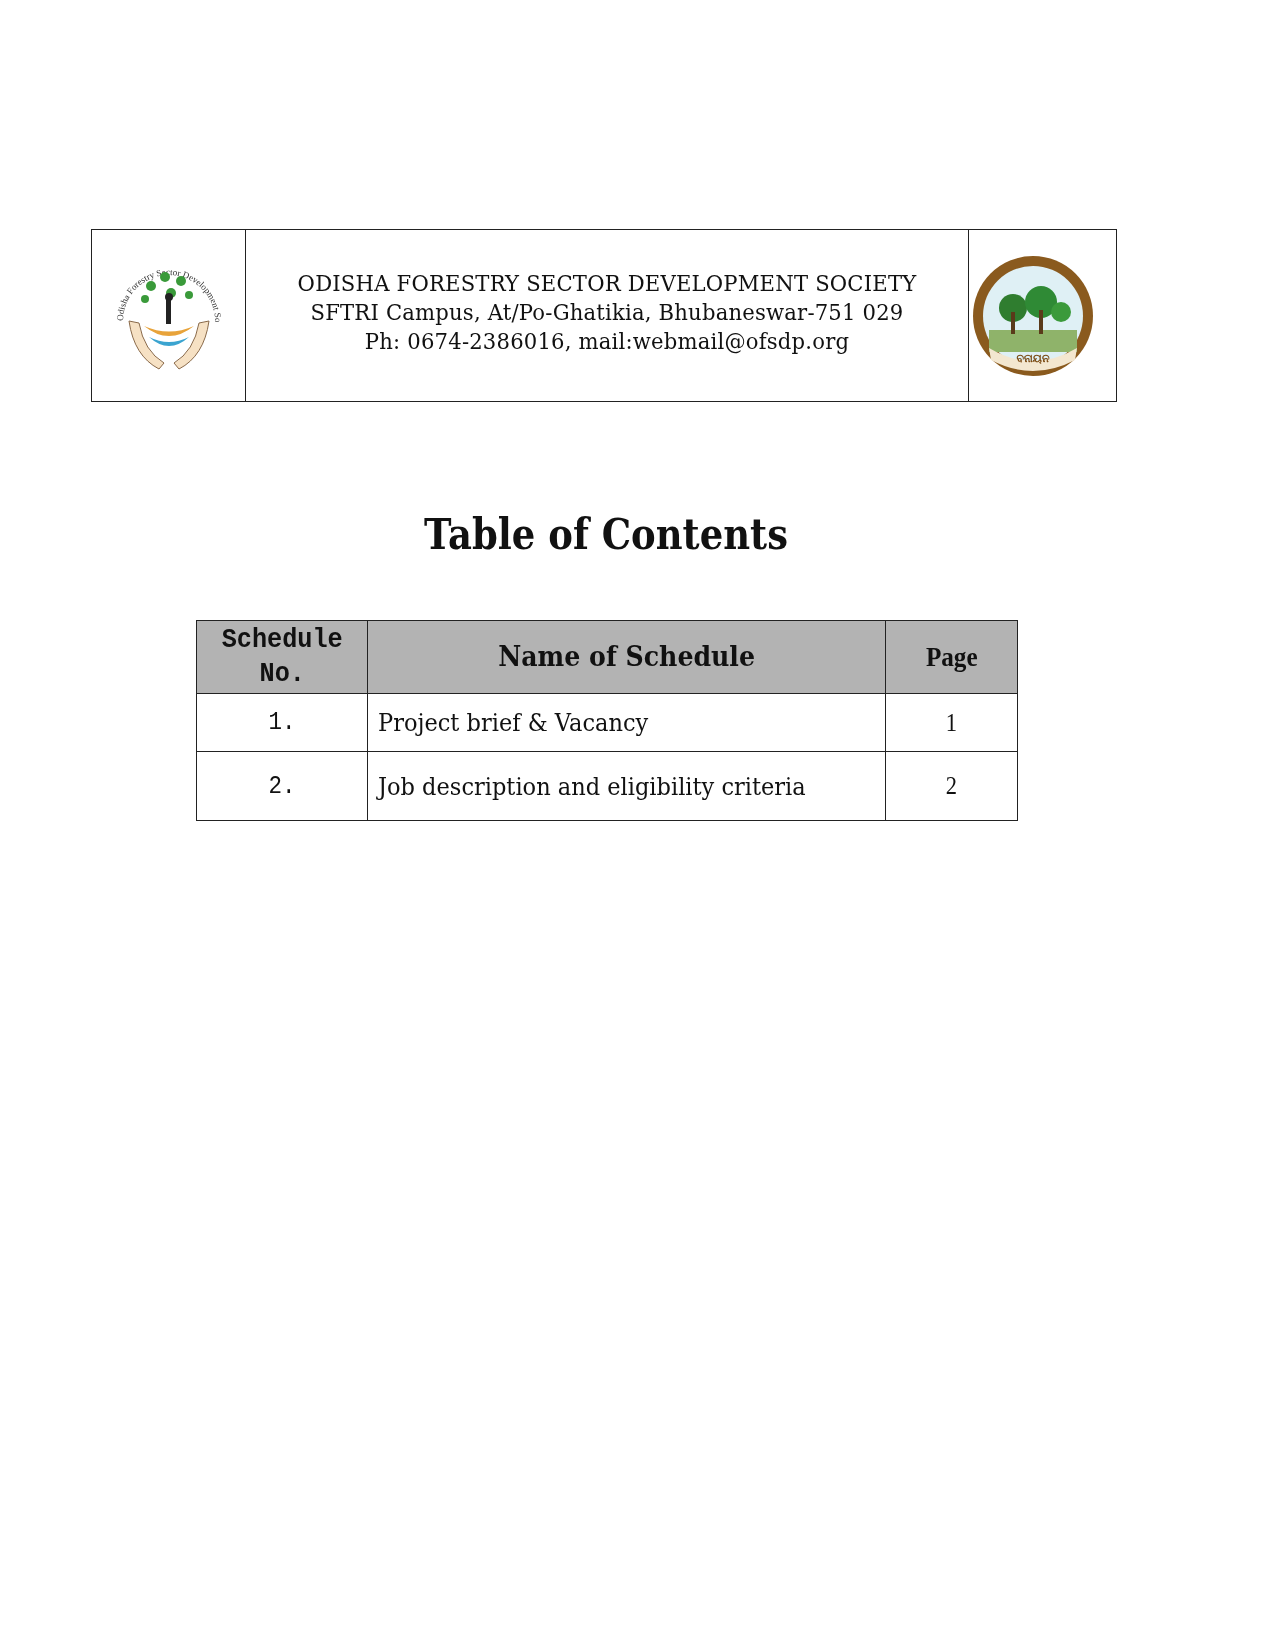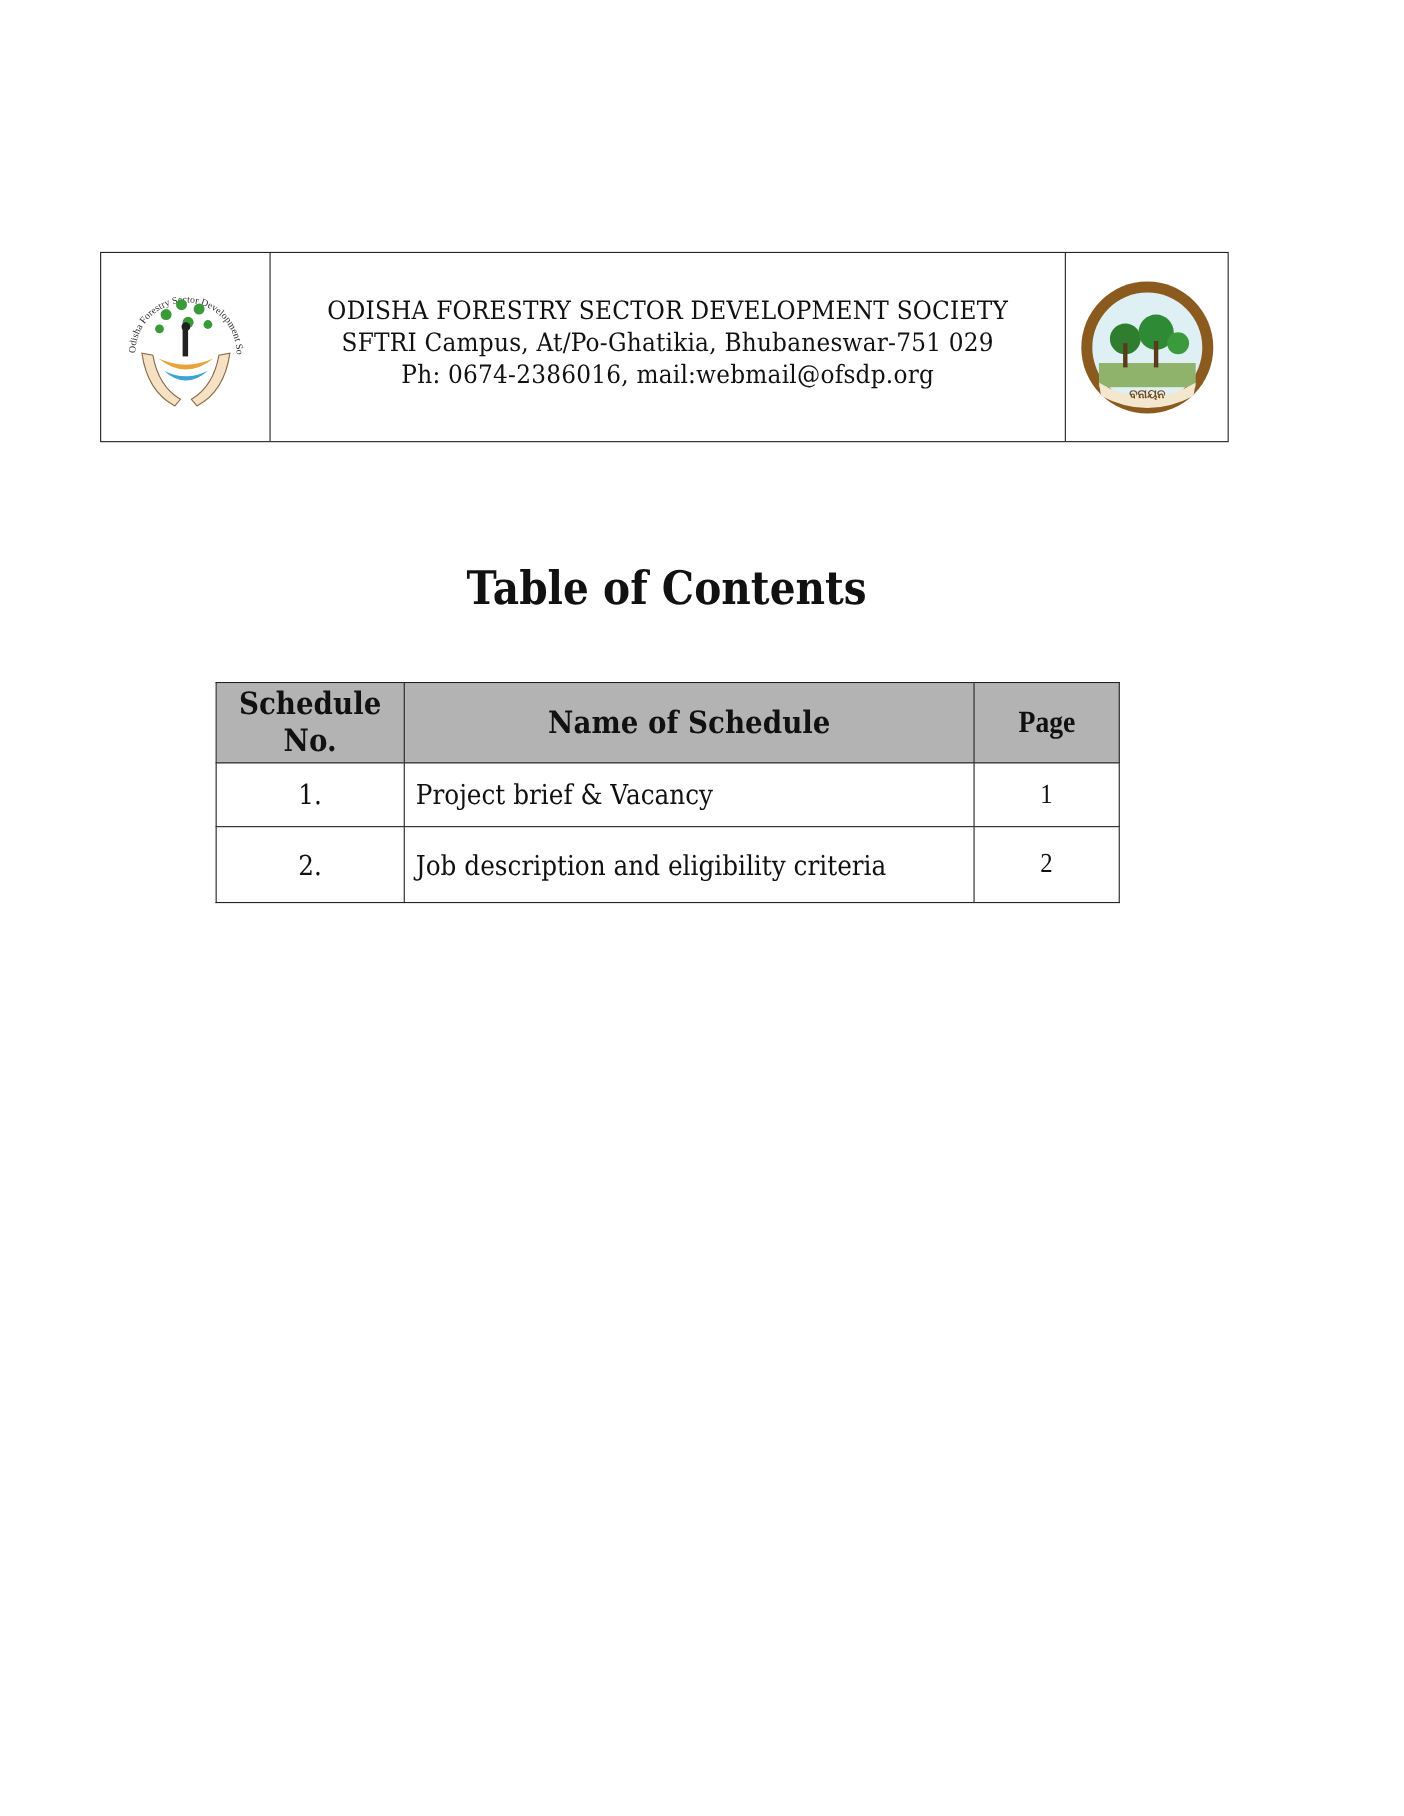--- a/index.html
+++ b/index.html
@@ -1,27 +1,27 @@
 <!DOCTYPE html>
 <html><head>
 <meta charset="utf-8">
 <style>
   html, body { margin:0; padding:0; background:#ffffff; }
   body { width:1276px; height:1651px; position:relative; font-family:"DejaVu Serif", "Liberation Serif", serif; color:#111; overflow:hidden; }
   .letterhead { position:absolute; left:91px; top:229px; width:1026px; height:173px; border:1px solid #222; box-sizing:border-box; display:flex; }
   .lh-left { width:153px; border-right:1px solid #222; display:flex; align-items:center; justify-content:center; }
   .lh-center { flex:1; display:flex; flex-direction:column; align-items:center; justify-content:center; font-size:23px; line-height:29px; transform:scaleX(0.92); letter-spacing:0.2px; padding-bottom:6px; }
-  .lh-right { width:147px; border-left:1px solid #222; display:flex; align-items:center; justify-content:center; }
+  .lh-right { width:147px; border-left:1px solid #222; display:flex; align-items:center; justify-content:flex-start; }
   .title { position:absolute; left:0; width:1212px; top:510px; text-align:center; font-size:42px; font-weight:bold; transform:scaleX(0.88); }
   table.toc { position:absolute; left:196px; top:620px; width:822px; border-collapse:collapse; }
   table.toc th, table.toc td { border:1px solid #222; }
   table.toc th { background:#b3b3b3; font-size:28px; font-weight:bold; height:72px; line-height:34px; text-align:center; padding:0; }
   table.toc td { font-size:25px; height:57px; padding:0 10px; }
   table.toc tr.r2 td { height:68px; }
-  .c1 { width:150px; text-align:center; }
+  .c1 { width:150px; text-align:center;font-family:Liberation Mono, monospace; }
   .c3 { width:111px; text-align:center;font-family:Liberation Serif, serif; }
   .sq { display:inline-block; transform:scaleX(0.9); transform-origin:center; }
   .sql { display:inline-block; transform:scaleX(0.9); transform-origin:left; }
 </style>
 </head>
 <body>
 
 <div class="letterhead">
   <div class="lh-left">
     <svg width="120" height="130" viewBox="0 0 120 130">

